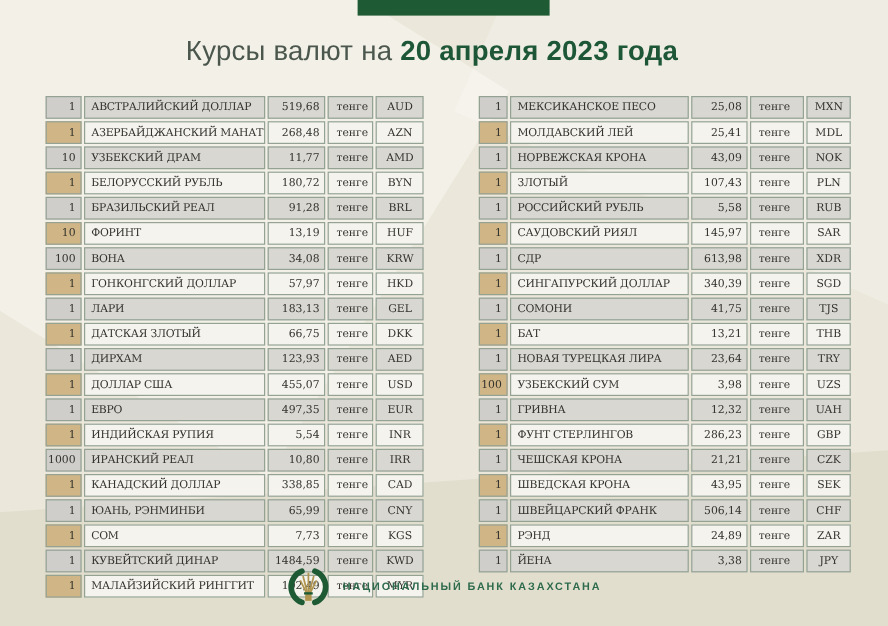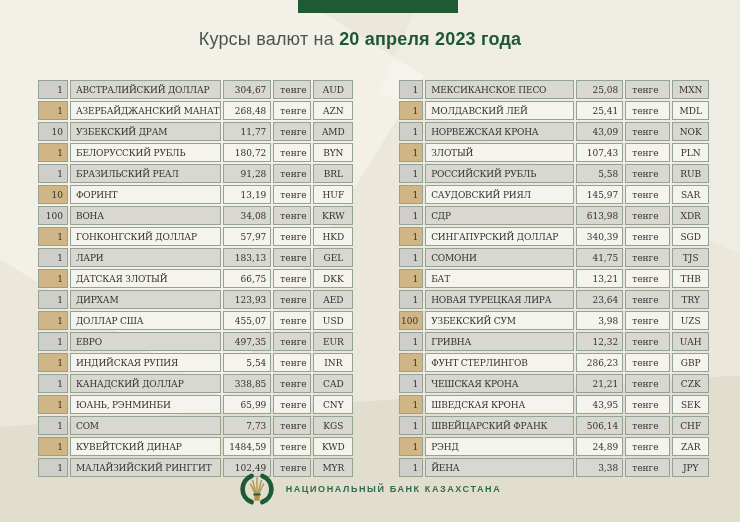--- a/index.html
+++ b/index.html
@@ -9,21 +9,21 @@
   .facet1{position:absolute;left:-120px;top:-80px;width:480px;height:380px;
           background:rgba(255,255,255,0.35);transform:rotate(32deg);}
   .facet2{position:absolute;left:-60px;top:400px;width:900px;height:300px;
           background:rgba(182,176,150,0.18);transform:rotate(-4deg);}
   .facet3{position:absolute;left:430px;top:-150px;width:500px;height:360px;
           background:rgba(255,255,255,0.22);transform:rotate(24deg);}
 
   .top-tab{position:absolute;left:298px;top:0;width:160px;height:13px;background:#1e5a34;}
 
   .title{position:absolute;left:0;top:29px;width:720px;text-align:center;
-         font-size:18px;color:#4b574d;letter-spacing:0.2px;}
+         font-size:23px;color:#4b574d;letter-spacing:0.2px;}
   .title b{color:#1d5737;font-weight:700;}
 
   .tbl{position:absolute;border-collapse:separate;border-spacing:2px;table-layout:fixed;}
   .tbl td{border:1px solid #94a294;height:15px;overflow:hidden;white-space:nowrap;
           font-family:"DejaVu Serif",serif;font-size:9px;color:#33332d;
           box-sizing:content-box;vertical-align:middle;}
   .tbl tr:nth-child(odd) td{background:#d8d7d2;}
   .tbl tr:nth-child(even) td{background:#f4f3ee;}
   .tbl tr:nth-child(odd) td.c-qty{background:#cfceca;}
   .tbl tr:nth-child(even) td.c-qty{background:#d0b586;}
@@ -60,21 +60,21 @@
       <col style="width:30px">
         <col style="width:141px">
         <col style="width:48px">
       <col style="width:38px">
         <col style="width:40px">
     </colgroup>
     <tbody id="tbody-left">
         <tr>
     <td class="c-qty">1</td>
     <td class="c-name">АВСТРАЛИЙСКИЙ ДОЛЛАР</td>
-    <td class="c-val">304,67</td>
+    <td class="c-val">519,68</td>
     <td class="c-unit">тенге</td>
     <td class="c-code">AUD</td>
   </tr>
         <tr>
     <td class="c-qty">1</td>
     <td class="c-name">АЗЕРБАЙДЖАНСКИЙ МАНАТ</td>
     <td class="c-val">268,48</td>
     <td class="c-unit">тенге</td>
     <td class="c-code">AZN</td>
   </tr>
@@ -154,20 +154,27 @@
     <td class="c-val">497,35</td>
     <td class="c-unit">тенге</td>
     <td class="c-code">EUR</td>
   </tr>
         <tr>
     <td class="c-qty">1</td>
     <td class="c-name">ИНДИЙСКАЯ РУПИЯ</td>
     <td class="c-val">5,54</td>
     <td class="c-unit">тенге</td>
     <td class="c-code">INR</td>
+  </tr>
+        <tr>
+    <td class="c-qty">1000</td>
+    <td class="c-name">ИРАНСКИЙ РЕАЛ</td>
+    <td class="c-val">10,80</td>
+    <td class="c-unit">тенге</td>
+    <td class="c-code">IRR</td>
   </tr>
         <tr>
     <td class="c-qty">1</td>
     <td class="c-name">КАНАДСКИЙ ДОЛЛАР</td>
     <td class="c-val">338,85</td>
     <td class="c-unit">тенге</td>
     <td class="c-code">CAD</td>
   </tr>
         <tr>
     <td class="c-qty">1</td>

